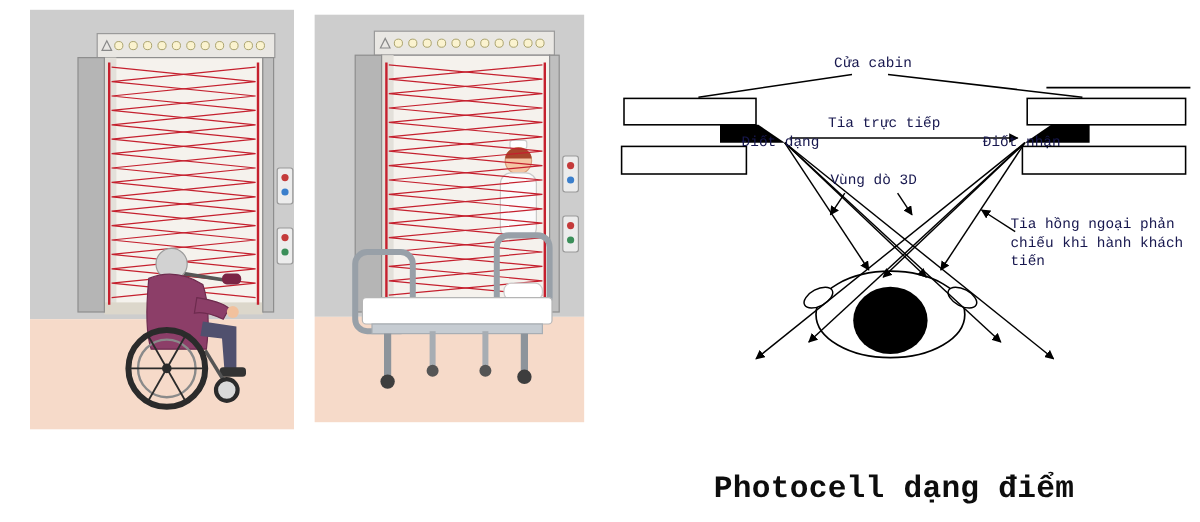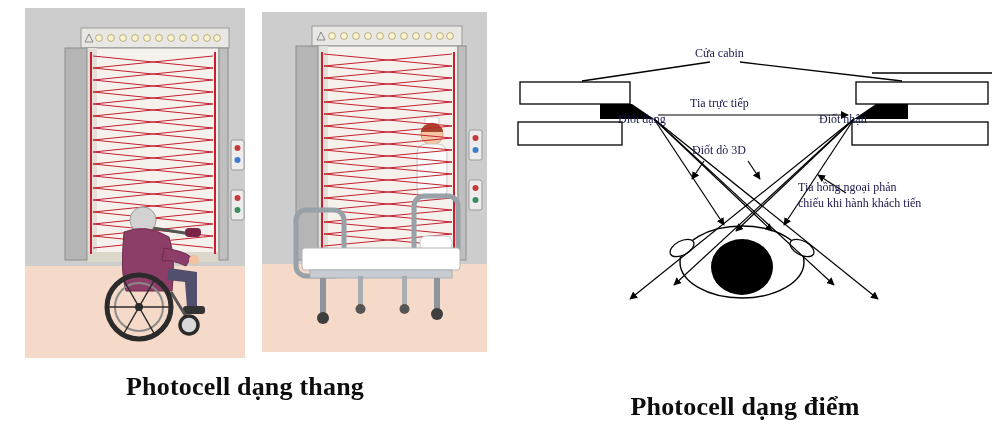--- a/index.html
+++ b/index.html
@@ -1,18 +1,18 @@
 <!DOCTYPE html>
 <html><head>
 <meta charset="utf-8">
 <style>
   html,body{margin:0;padding:0;background:#ffffff;}
   .canvas{
     position:relative;width:1000px;height:435px;background:#ffffff;
-    font-family:Liberation Serif, serif;overflow:hidden;
+    font-family:Liberation Mono, monospace;overflow:hidden;
   }
   .illu{position:absolute;}
   .caption{
     position:absolute;top:372px;width:350px;text-align:center;
     font-size:26px;font-weight:700;color:#0d0d0d;letter-spacing:0.2px;
   }
   .caption.left{left:70px;}
   .caption.right{left:570px;margin-top:20px;}
   .dlabel{
     position:absolute;font-size:12px;color:#17174e;line-height:1.3;
@@ -200,20 +200,19 @@
       <line x1="194" y1="126" x2="182" y2="144" marker-end="url(#arr)"></line>
       <line x1="238" y1="126" x2="250" y2="144" marker-end="url(#arr)"></line>
       <line x1="336" y1="158" x2="308" y2="140" marker-end="url(#arr)"></line>
     </g>
   </svg>
 
   <div class="dlabel" style="left:695px;top:46px;">Cửa cabin</div>
   <div class="dlabel" style="left:690px;top:96px;">Tia trực tiếp</div>
   <div class="dlabel" style="left:618px;top:112px;">Điốt dạng</div>
   <div class="dlabel" style="left:819px;top:112px;">Điốt nhận</div>
-  <div class="dlabel" style="left:692px;top:143px;">Điốt dò 3D</div>
-  <div class="dlabel multiline" style="left:798px;top:180px;">Tia hồng ngoại phản
+  <div class="dlabel" style="left:692px;top:143px;">Vùng dò 3D</div>
+  <div class="dlabel multiline" style="left:842px;top:180px;">Tia hồng ngoại phản
 chiếu khi hành khách tiến</div>
 
-  <div class="caption left">Photocell dạng thang</div>
   <div class="caption right">Photocell dạng điểm</div>
 
 </div>
 
 </body></html>

